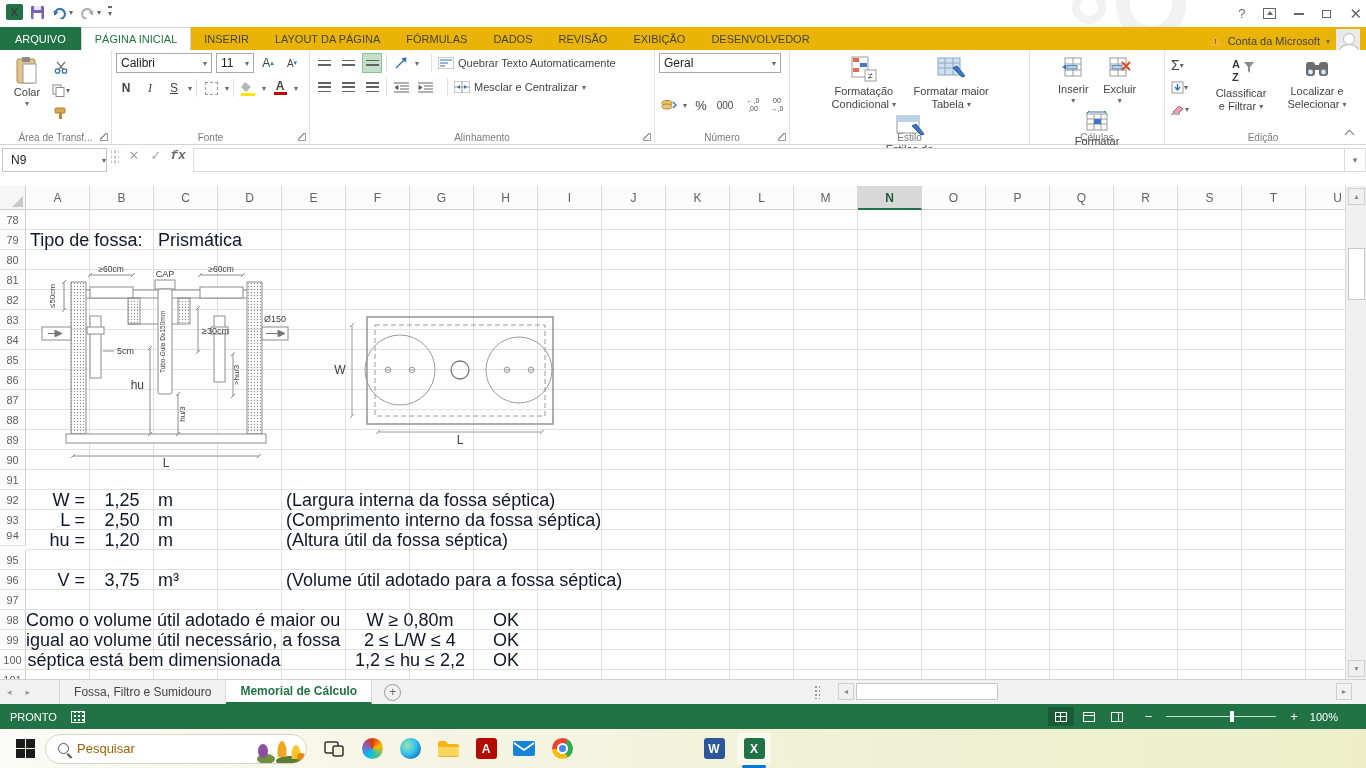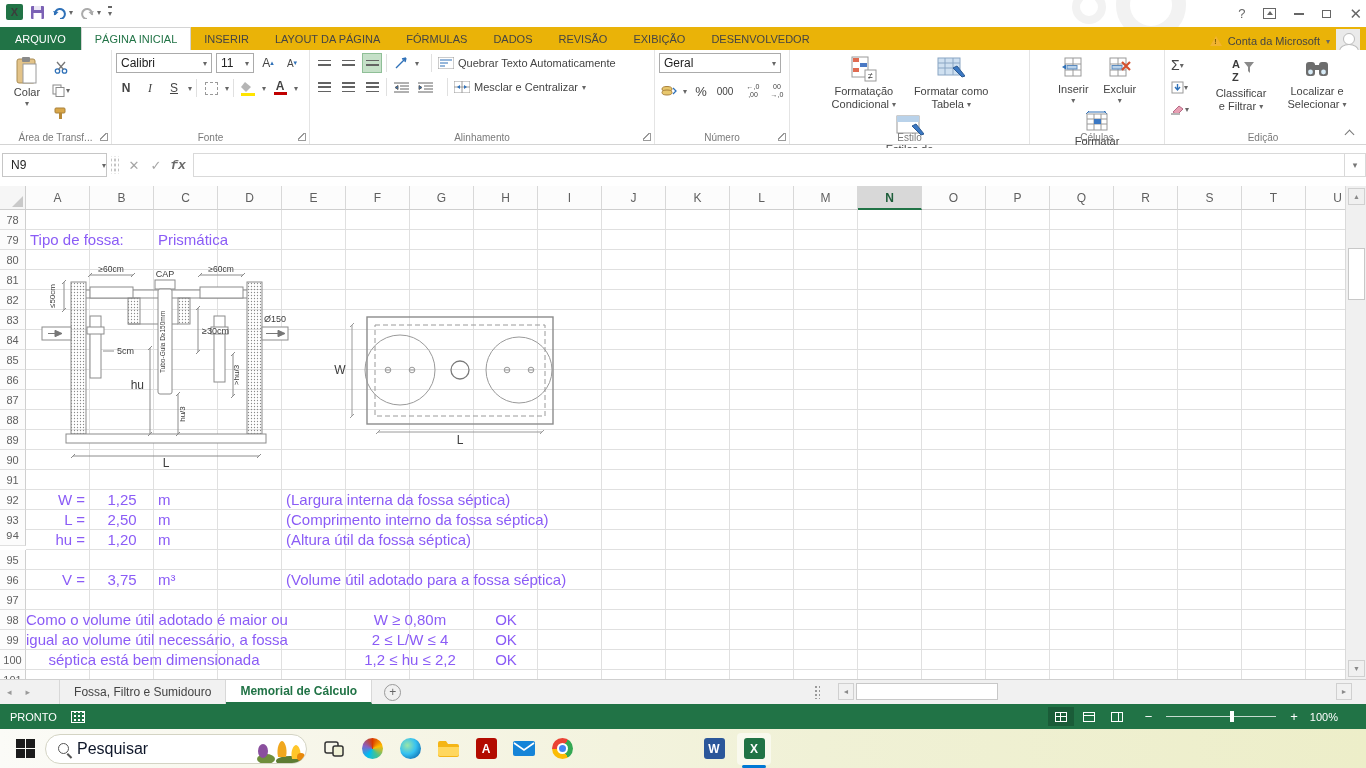--- a/index.html
+++ b/index.html
@@ -36,36 +36,36 @@
 .glabel{position:absolute;bottom:1px;left:0;right:0;text-align:center;font-size:10px;color:#7a7a7a;white-space:nowrap}
 .launcher{position:absolute;right:3px;bottom:3px;width:8px;height:8px;border-right:1px solid #9a9a9a;border-bottom:1px solid #9a9a9a;background:linear-gradient(135deg,transparent 40%,#9a9a9a 40%,#9a9a9a 55%,transparent 55%)}
 .bigb{display:inline-flex;flex-direction:column;align-items:center;font-size:11px;color:#444;text-align:center;line-height:13px;padding-top:3px;vertical-align:top}
 .car{font-size:8px;color:#666;line-height:9px}
 .mini{height:20px;min-width:20px;display:inline-flex;align-items:center;justify-content:center;font-size:12px;color:#444;padding:0 2px}
 .combo{border:1px solid #ababab;background:#fff;height:20px;display:inline-flex;align-items:center;font-size:12px;color:#222;padding:0 4px;justify-content:space-between}
 .hl{background:#c5e0c8;border:1px solid #8fbf97}
 .lines{display:inline-block;width:13px;height:10px;background:repeating-linear-gradient(#636363 0 1.5px,transparent 1.5px 4.3px)}
 .rowflex{display:flex;align-items:center;gap:4px}
 
-#fbar{position:absolute;left:0;top:148px;width:1366px;height:34px;background:#fff;display:flex;align-items:center}
+#fbar{position:absolute;left:0;top:148px;width:1366px;height:34px;background:#fff;display:flex;}
 #namebox{width:105px;height:24px;border:1px solid #c6c6c6;margin-left:2px;display:flex;align-items:center;padding-left:8px;font-size:12px;color:#222;justify-content:space-between}
 .vdots{width:8px;height:18px;margin:0 4px;background:radial-gradient(circle,#b5b5b5 1px,transparent 1.3px);background-size:4px 5px;background-position:center}
 .fbtn{width:22px;text-align:center;color:#a5a5a5;font-size:13px}
 #fx-input{flex:1;height:24px;border:1px solid #d9d9d9;border-right:none;margin-left:4px;padding:2px 6px;font-size:12px;color:#000}
 #fx-chev{width:22px;height:24px;border:1px solid #d9d9d9;display:flex;align-items:center;justify-content:center;color:#777;font-size:9px}
 
 #grid{position:absolute;left:0;top:186px;width:1345px;height:493px;overflow:hidden;background:#fff}
 #corner{position:absolute;left:0;top:0;width:26px;height:24px;background:#f6f6f6;border-right:1px solid #cfcfcf;border-bottom:1px solid #cfcfcf}
 #corner:after{content:"";position:absolute;right:2px;bottom:2px;border-left:11px solid transparent;border-bottom:11px solid #c9c9c9}
 .col-h{position:absolute;top:0;height:24px;line-height:24px;text-align:center;font-size:12px;color:#5f5f5f;background:#fcfcfc;border-right:1px solid #d8d8d8;border-bottom:1px solid #cfcfcf}
 .col-h.sel{background:#d8d8d8;color:#1d5e3a;border-bottom:2px solid #217346;font-weight:bold}
 .row-h{position:absolute;left:0;width:26px;text-align:center;font-size:11px;color:#5f5f5f;background:#fcfcfc;border-right:1px solid #cfcfcf;border-bottom:1px solid #e0e0e0}
 #cells-bg{position:absolute;left:26px;top:24px;width:1319px;height:469px;
  background-image:repeating-linear-gradient(to right,transparent 0 63px,#e0e0e0 63px 64px),repeating-linear-gradient(to bottom,transparent 0 19px,#e0e0e0 19px 20px)}
-.cell{position:absolute;height:20px;line-height:20px;font-size:15px;color:#8b5cf6;white-space:nowrap}
+.cell{position:absolute;height:20px;line-height:20px;font-size:18px;color:#0f172a;white-space:nowrap}
 .cell.left{text-align:left;padding-left:4px}
 .cell.right{text-align:right;padding-right:5px}
 .cell.center{text-align:center}
 svg text{fill:#3c3c3c;stroke:none;font-family:"Liberation Sans",sans-serif}
 
 #vscroll{position:absolute;right:0;top:186px;width:21px;height:493px;background:#f0f0f0;border-left:1px solid #dadada}
 .sbtn{position:absolute;left:2px;width:17px;height:17px;background:#f0f0f0;border:1px solid #d0d0d0;color:#8a8a8a;font-size:7px;display:flex;align-items:center;justify-content:center}
 #vthumb{position:absolute;left:2px;top:62px;width:17px;height:52px;background:#fff;border:1px solid #c8c8c8}
 
 #sheetbar{position:absolute;left:0;top:679px;width:1366px;height:25px;background:#f1f1f1;border-top:1px solid #cfcfcf;display:flex;align-items:center}
@@ -312,21 +312,21 @@
             </svg>
             <span style="font-size:11px;color:#444">Mesclar e Centralizar</span>
             <span class="car">▾</span>
           </span>
       </div>
       <div class="glabel">Alinhamento</div>
       <div class="launcher"></div>
     </div>
 
     <div class="rgroup" style="width:135px">
-      <div class="combo" style="width:122px;margin-bottom:8px">
+      <div class="combo" style="width:122px;margin-bottom:22px">
           <span>Geral</span>
           <span class="car">▾</span>
         </div>
       <div class="rowflex">
         <span class="mini">
             <svg width="16" height="13">
               <ellipse cx="6" cy="4" rx="5" ry="2.5" fill="#e8c76d" stroke="#a9813a"></ellipse>
               <ellipse cx="6" cy="7.5" rx="5" ry="2.5" fill="#e8c76d" stroke="#a9813a"></ellipse>
               <path d="M12,3 l3,3 -3,3" stroke="#2f71b8" fill="none" stroke-width="1.3"></path>
             </svg>
@@ -363,21 +363,21 @@
             <span>Condicional</span>
             <span class="car">▾</span>
           </span>
       </div>
       <div class="bigb" style="width:88px">
         <span class="bicon"><svg width="28" height="26">
               <rect x="1" y="2" width="22" height="17" fill="#cfe0f0" stroke="#8aa6c4"></rect>
               <path d="M1,7 h22 M1,12 h22 M8,2 v17 M16,2 v17" stroke="#8aa6c4"></path>
               <path d="M16,12 l9,9 3,-1 -8,-10 z" fill="#3b78c3" stroke="#2c5a92"></path>
             </svg></span>
-        <span>Formatar como</span>
+        <span>Formatar maior</span>
           <span style="display:flex;gap:3px;align-items:center">
             <span>Tabela</span>
             <span class="car">▾</span>
           </span>
       </div>
       <div class="bigb" style="width:64px">
         <span class="bicon"><svg width="28" height="26">
               <rect x="1" y="2" width="22" height="17" fill="#fff" stroke="#9a9a9a"></rect>
               <rect x="1" y="2" width="22" height="6" fill="#b9d2ea"></rect>
               <path d="M16,12 l9,9 3,-1 -8,-10 z" fill="#3b78c3" stroke="#2c5a92"></path>
@@ -713,21 +713,21 @@
 
   <div id="taskbar">
     <div id="start-ic">
         <div></div>
         <div></div>
         <div></div>
         <div></div>
       </div>
     <div id="searchbox">
       <span class="mag"></span>
-      <span style="color:#0f172a;font-size:16px">Pesquisar</span>
+      <span style="color:#a16207;font-size:13px">Pesquisar</span>
       <svg id="search-flowers" viewBox="0 0 52 30">
         <ellipse cx="12" cy="24" rx="9" ry="5" fill="#6f8f3c"></ellipse>
           <ellipse cx="36" cy="26" rx="14" ry="5" fill="#5d7c33"></ellipse>
         <ellipse cx="9" cy="16" rx="5" ry="7" fill="#8a4f9e"></ellipse>
         <path d="M24,22 c-2,-10 2,-16 4,-16 c2,0 6,6 4,16 z" fill="#f0a71f"></path>
         <path d="M38,24 c-2,-9 2,-14 4,-14 c2,0 6,5 4,14 z" fill="#ffc62a"></path>
         <circle cx="47" cy="22" r="4" fill="#e8890c"></circle>
       </svg>
     </div>
     <div class="tb-ic" style="margin-left:14px">

